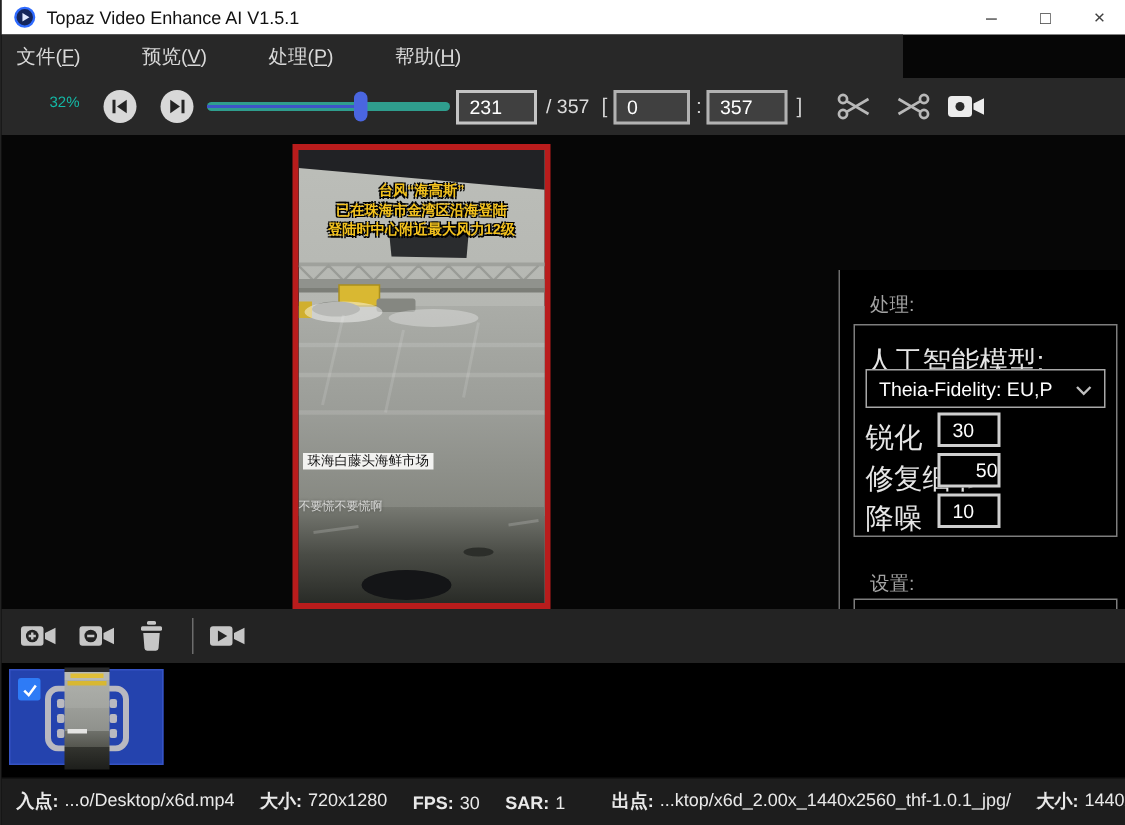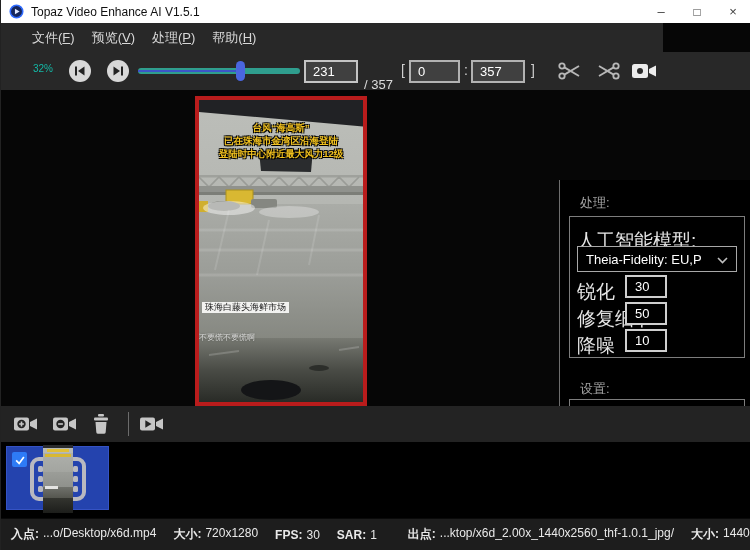--- a/index.html
+++ b/index.html
@@ -9,34 +9,34 @@
 
   
   .titlebar { position:absolute; left:0; top:0; width:750px; height:23px; background:#ffffff; display:flex; align-items:center; }
   .titlebar .logo { width:15px; height:15px; margin-left:8px; display:block; }
   .titlebar .title { font-size:12px; color:#111; margin-left:7px; flex:1; }
   .win-controls { display:flex; height:100%; }
   .win-btn { width:36px; height:23px; display:flex; align-items:center; justify-content:center; color:#404040; font-size:13px; cursor:default; }
   .win-btn.max { font-size:12px; }
 
   
-  .menubar { position:absolute; left:0; top:23px; width:662px; height:29px; background:#282828; display:flex; align-items:center; gap:17px; padding-left:31px; }
+  .menubar { position:absolute; left:0; top:23px; width:601px; height:29px; background:#282828; display:flex; align-items:center; gap:41px; padding-left:10px; }
   .menu-item { color:#d8d8d8; font-size:13px; white-space:nowrap; }
   .menu-item .mnemonic { text-decoration:underline; }
 
   
   .toolbar { position:absolute; left:0; top:52px; width:750px; height:38px; background:#282828; }
   .zoom-level { position:absolute; left:32px; top:11px; font-size:10px; color:#14b8a6; }
   .circle-btn { position:absolute; top:59px; width:24px; height:24px; }
   .slider { position:absolute; left:137px; top:12px; width:162px; height:14px; }
   .slider .track { position:absolute; left:0; right:0; top:4px; height:6px; background:#2f9e8e; border-radius:3px; }
   .slider .progress { position:absolute; left:0; top:6px; width:63%; height:2px; background:#3d55c8; }
   .slider .handle { position:absolute; left:calc(63% - 4px); top:-3px; width:9px; height:20px; border-radius:4.5px; background:#4a66e0; }
   .tb-input { position:absolute; top:8px; height:23px; background:#404040; border:2px solid #c4c4c4; color:#ffffff; font-size:13px; font-family:"Liberation Sans",sans-serif; padding-left:7px; outline:none; }
-  .frame-total { position:absolute; left:363px; top:11px; font-size:13px; color:#dcdcdc;margin-top:14px; }
+  .frame-total { position:absolute; left:363px; top:11px; font-size:13px; color:#dcdcdc; }
   .bracket { position:absolute; top:10px; font-size:14px; color:#cfcfcf; }
   .tb-icon { position:absolute; top:6px; }
 
   
   .main-area { position:absolute; left:0; top:90px; width:750px; height:316px; background:#060606; }
   .video-preview { position:absolute; left:194px; top:6px; width:172px; height:310px; border:4px solid #b91c1c; overflow:hidden; }
   .video-preview svg.scene { position:absolute; left:0; top:0; }
   .overlay-title { position:absolute; left:0; top:21px; width:100%; text-align:center; color:#f2c11d; font-weight:bold; font-size:9.5px; line-height:13px; text-shadow:1px 1px 0 #000,-1px 1px 0 #000,1px -1px 0 #000,-1px -1px 0 #000; }
   .location-tag { position:absolute; left:3px; top:202px; background:#f2f2f0; color:#141414; font-size:9px; line-height:11px; padding:0 3px; }
   .subtitle { position:absolute; left:0; top:232px; width:100%; color:rgba(255,255,255,0.72); font-size:8px; text-shadow:0 0 2px rgba(0,0,0,.4); }
@@ -208,21 +208,21 @@
       <span class="p-label" style="left:17px; top:48px;">人工智能模型:</span>
       <div class="dropdown" style="left:17px; top:66px; width:160px;">
         <span>Theia-Fidelity: EU,P</span>
         <svg class="chev" width="11" height="7" viewBox="0 0 11 7">
           <polyline points="1,1 5.5,5.5 10,1" stroke="#c0c0c0" stroke-width="1.6" fill="none"></polyline>
         </svg>
       </div>
       <span class="p-label" style="left:17px; top:99px;">锐化</span>
       <input class="num-input" style="left: 65px; top: 95px;" value="30">
       <span class="p-label" style="left:17px; top:126px;">修复细节</span>
-      <input class="num-input" style="left: 65px; top: 122px;" value="50">
+      <input class="num-input" style="left: 65px; top: 122px; text-align: right;" value="50">
       <span class="p-label" style="left:17px; top:153px;">降噪</span>
       <input class="num-input" style="left: 65px; top: 149px;" value="10">
 
       <span class="panel-heading" style="top:200px;">设置:</span>
       <div class="group-box" style="top:219px; height:120px;"></div>
       <span class="p-label" style="left:17px; top:231px;">预设:</span>
       <div class="dropdown" style="left:17px; top:251px; width:162px;">
         <span>200%</span>
         <svg class="chev" width="11" height="7" viewBox="0 0 11 7">
           <polyline points="1,1 5.5,5.5 10,1" stroke="#c0c0c0" stroke-width="1.6" fill="none"></polyline>

